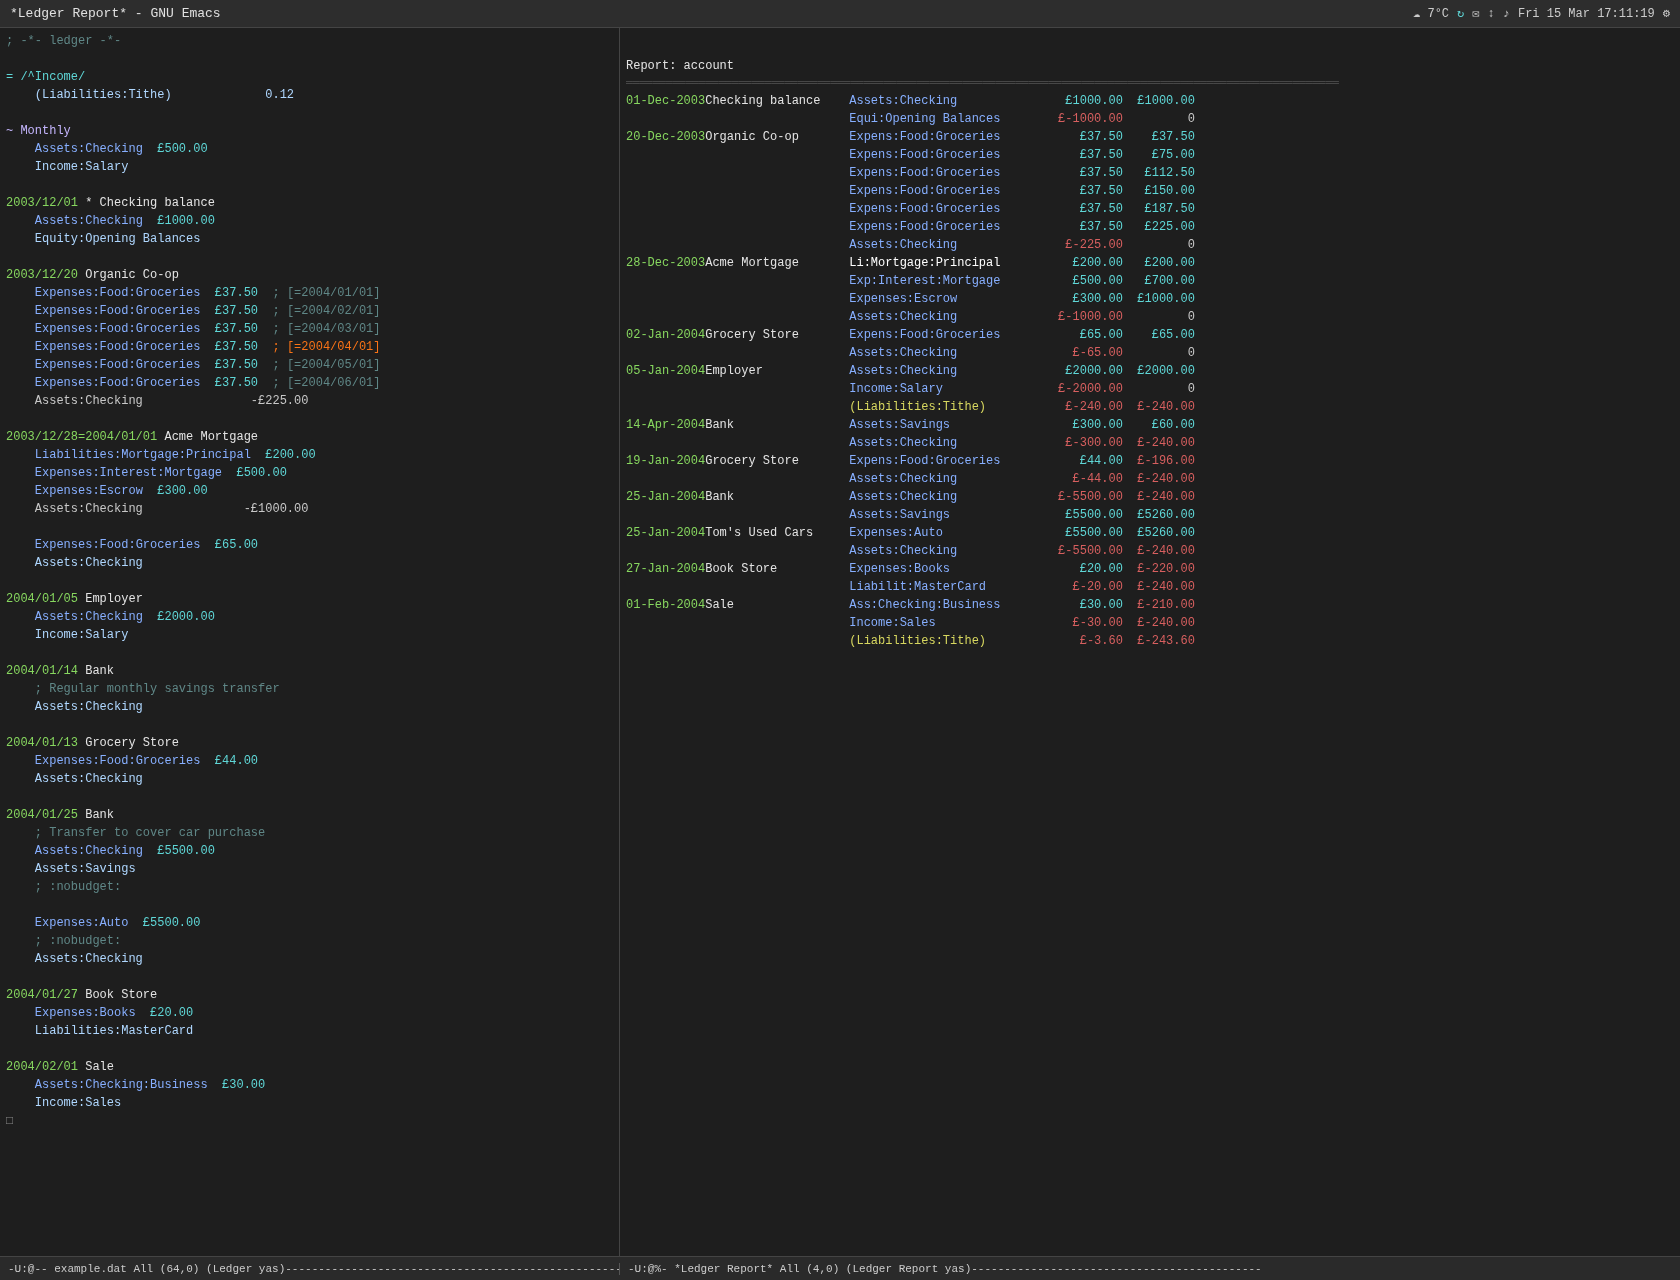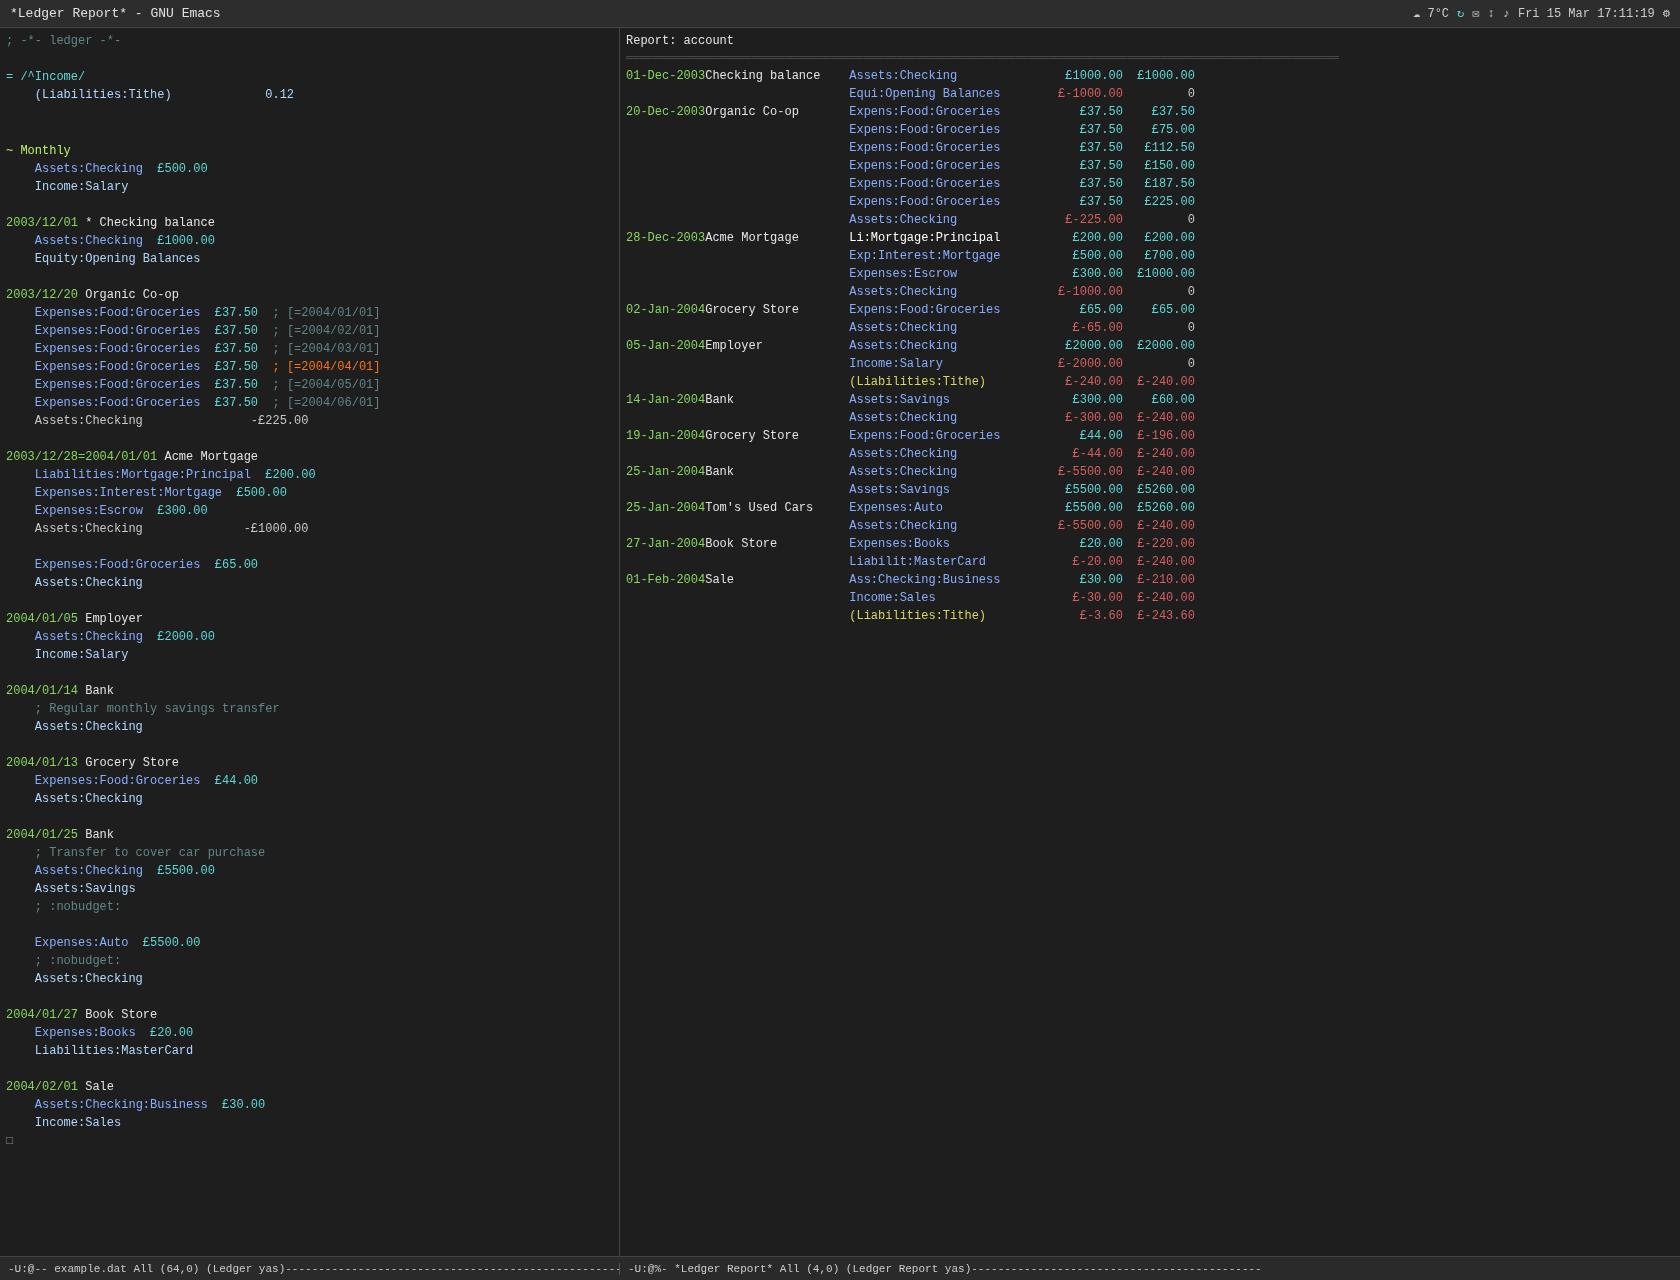--- a/index.html
+++ b/index.html
@@ -104,21 +104,21 @@
 </div>
 
 <div id="main-container">
 
   <div id="left-pane">
   <div class="line" style="color: rgb(95, 135, 135);">; -*- ledger -*-</div>
       <div class="line" style="height: 1.5em;">&nbsp;</div>
       <div class="line" style="color: rgb(95, 215, 215);">= /^Income/</div>
       <div class="line" style="color: rgb(175, 215, 255);">    (Liabilities:Tithe)             0.12</div>
       <div class="line" style="height: 1.5em;">&nbsp;</div>
-      <div class="line" style="color: #bef264; margin-top: 20px;">~ Monthly</div>
+      <div class="line" style="color: #c4b5fd;">~ Monthly</div>
       <div class="line">    <span style="color:#87afff">Assets:Checking</span>  <span style="color:#5fd7d7">£500.00</span></div>
       <div class="line" style="color: rgb(175, 215, 255);">    Income:Salary</div>
       <div class="line" style="height: 1.5em;">&nbsp;</div>
       <div class="line"><span style="color:#87d75f">2003/12/01</span> <span style="color:#e4e4e4">* Checking balance</span></div>
       <div class="line">    <span style="color:#87afff">Assets:Checking</span>  <span style="color:#5fd7d7">£1000.00</span></div>
       <div class="line" style="color: rgb(175, 215, 255);">    Equity:Opening Balances</div>
       <div class="line" style="height: 1.5em;">&nbsp;</div>
       <div class="line"><span style="color:#87d75f">2003/12/20</span> <span style="color:#e4e4e4">Organic Co-op</span></div>
       <div class="line">    <span style="color:#87afff">Expenses:Food:Groceries</span>  <span style="color:#5fd7d7">£37.50</span><span style="color:#5f8787">  ; [=2004/01/01]</span></div>
       <div class="line">    <span style="color:#87afff">Expenses:Food:Groceries</span>  <span style="color:#5fd7d7">£37.50</span><span style="color:#5f8787">  ; [=2004/02/01]</span></div>
@@ -163,42 +163,42 @@
       <div class="line">    <span style="color:#87afff">Expenses:Books</span>  <span style="color:#5fd7d7">£20.00</span></div>
       <div class="line" style="color: rgb(175, 215, 255);">    Liabilities:MasterCard</div>
       <div class="line" style="height: 1.5em;">&nbsp;</div>
       <div class="line"><span style="color:#87d75f">2004/02/01</span> <span style="color:#e4e4e4">Sale</span></div>
       <div class="line">    <span style="color:#87afff">Assets:Checking:Business</span>  <span style="color:#5fd7d7">£30.00</span></div>
       <div class="line" style="color: rgb(175, 215, 255);">    Income:Sales</div>
       <div class="line" style="color: rgb(136, 136, 136);">□</div>
     </div>
 
   <div id="right-pane">
-    <div style="color:#e4e4e4;">Report: account</div>
+    <div style="color:#e4e4e4;margin-top:25px;">Report: account</div>
     <div style="color:#555; font-size:11px; overflow:hidden; white-space:nowrap;">════════════════════════════════════════════════════════════════════════════════════════════════════════════</div>
     <div id="report-table">
     <div style="display: flex; font-family: &quot;Courier New&quot;, monospace; font-size: 12px; line-height: 1.5; white-space: pre;"><span style="color:#87d75f">01-Dec-2003</span><span style="color:#e4e4e4">Checking balance    </span><span style="color:#87afff">Assets:Checking             </span><span style="color:#5fd7d7">  £1000.00</span>  <span style="color:#5fd7d7">  £1000.00</span></div>
         <div style="display: flex; font-family: &quot;Courier New&quot;, monospace; font-size: 12px; line-height: 1.5; white-space: pre;"><span style="color:#87d75f">           </span><span style="color:#e4e4e4">                    </span><span style="color:#87afff">Equi:Opening Balances       </span><span style="color:#d75f5f"> £-1000.00</span>  <span style="color:#c8c8c8">         0</span></div>
         <div style="display: flex; font-family: &quot;Courier New&quot;, monospace; font-size: 12px; line-height: 1.5; white-space: pre;"><span style="color:#87d75f">20-Dec-2003</span><span style="color:#e4e4e4">Organic Co-op       </span><span style="color:#87afff">Expens:Food:Groceries       </span><span style="color:#5fd7d7">    £37.50</span>  <span style="color:#5fd7d7">    £37.50</span></div>
         <div style="display: flex; font-family: &quot;Courier New&quot;, monospace; font-size: 12px; line-height: 1.5; white-space: pre;"><span style="color:#87d75f">           </span><span style="color:#e4e4e4">                    </span><span style="color:#87afff">Expens:Food:Groceries       </span><span style="color:#5fd7d7">    £37.50</span>  <span style="color:#5fd7d7">    £75.00</span></div>
         <div style="display: flex; font-family: &quot;Courier New&quot;, monospace; font-size: 12px; line-height: 1.5; white-space: pre;"><span style="color:#87d75f">           </span><span style="color:#e4e4e4">                    </span><span style="color:#87afff">Expens:Food:Groceries       </span><span style="color:#5fd7d7">    £37.50</span>  <span style="color:#5fd7d7">   £112.50</span></div>
         <div style="display: flex; font-family: &quot;Courier New&quot;, monospace; font-size: 12px; line-height: 1.5; white-space: pre;"><span style="color:#87d75f">           </span><span style="color:#e4e4e4">                    </span><span style="color:#87afff">Expens:Food:Groceries       </span><span style="color:#5fd7d7">    £37.50</span>  <span style="color:#5fd7d7">   £150.00</span></div>
         <div style="display: flex; font-family: &quot;Courier New&quot;, monospace; font-size: 12px; line-height: 1.5; white-space: pre;"><span style="color:#87d75f">           </span><span style="color:#e4e4e4">                    </span><span style="color:#87afff">Expens:Food:Groceries       </span><span style="color:#5fd7d7">    £37.50</span>  <span style="color:#5fd7d7">   £187.50</span></div>
         <div style="display: flex; font-family: &quot;Courier New&quot;, monospace; font-size: 12px; line-height: 1.5; white-space: pre;"><span style="color:#87d75f">           </span><span style="color:#e4e4e4">                    </span><span style="color:#87afff">Expens:Food:Groceries       </span><span style="color:#5fd7d7">    £37.50</span>  <span style="color:#5fd7d7">   £225.00</span></div>
         <div style="display: flex; font-family: &quot;Courier New&quot;, monospace; font-size: 12px; line-height: 1.5; white-space: pre;"><span style="color:#87d75f">           </span><span style="color:#e4e4e4">                    </span><span style="color:#87afff">Assets:Checking             </span><span style="color:#d75f5f">  £-225.00</span>  <span style="color:#c8c8c8">         0</span></div>
         <div style="display: flex; font-family: &quot;Courier New&quot;, monospace; font-size: 12px; line-height: 1.5; white-space: pre;"><span style="color:#87d75f">28-Dec-2003</span><span style="color:#e4e4e4">Acme Mortgage       </span><span style="color:#ffffff">Li:Mortgage:Principal       </span><span style="color:#5fd7d7">   £200.00</span>  <span style="color:#5fd7d7">   £200.00</span></div>
         <div style="display: flex; font-family: &quot;Courier New&quot;, monospace; font-size: 12px; line-height: 1.5; white-space: pre;"><span style="color:#87d75f">           </span><span style="color:#e4e4e4">                    </span><span style="color:#87afff">Exp:Interest:Mortgage       </span><span style="color:#5fd7d7">   £500.00</span>  <span style="color:#5fd7d7">   £700.00</span></div>
         <div style="display: flex; font-family: &quot;Courier New&quot;, monospace; font-size: 12px; line-height: 1.5; white-space: pre;"><span style="color:#87d75f">           </span><span style="color:#e4e4e4">                    </span><span style="color:#87afff">Expenses:Escrow             </span><span style="color:#5fd7d7">   £300.00</span>  <span style="color:#5fd7d7">  £1000.00</span></div>
         <div style="display: flex; font-family: &quot;Courier New&quot;, monospace; font-size: 12px; line-height: 1.5; white-space: pre;"><span style="color:#87d75f">           </span><span style="color:#e4e4e4">                    </span><span style="color:#87afff">Assets:Checking             </span><span style="color:#d75f5f"> £-1000.00</span>  <span style="color:#c8c8c8">         0</span></div>
         <div style="display: flex; font-family: &quot;Courier New&quot;, monospace; font-size: 12px; line-height: 1.5; white-space: pre;"><span style="color:#87d75f">02-Jan-2004</span><span style="color:#e4e4e4">Grocery Store       </span><span style="color:#87afff">Expens:Food:Groceries       </span><span style="color:#5fd7d7">    £65.00</span>  <span style="color:#5fd7d7">    £65.00</span></div>
         <div style="display: flex; font-family: &quot;Courier New&quot;, monospace; font-size: 12px; line-height: 1.5; white-space: pre;"><span style="color:#87d75f">           </span><span style="color:#e4e4e4">                    </span><span style="color:#87afff">Assets:Checking             </span><span style="color:#d75f5f">   £-65.00</span>  <span style="color:#c8c8c8">         0</span></div>
         <div style="display: flex; font-family: &quot;Courier New&quot;, monospace; font-size: 12px; line-height: 1.5; white-space: pre;"><span style="color:#87d75f">05-Jan-2004</span><span style="color:#e4e4e4">Employer            </span><span style="color:#87afff">Assets:Checking             </span><span style="color:#5fd7d7">  £2000.00</span>  <span style="color:#5fd7d7">  £2000.00</span></div>
         <div style="display: flex; font-family: &quot;Courier New&quot;, monospace; font-size: 12px; line-height: 1.5; white-space: pre;"><span style="color:#87d75f">           </span><span style="color:#e4e4e4">                    </span><span style="color:#87afff">Income:Salary               </span><span style="color:#d75f5f"> £-2000.00</span>  <span style="color:#c8c8c8">         0</span></div>
         <div style="display: flex; font-family: &quot;Courier New&quot;, monospace; font-size: 12px; line-height: 1.5; white-space: pre;"><span style="color:#87d75f">           </span><span style="color:#e4e4e4">                    </span><span style="color:#d7d75f">(Liabilities:Tithe)         </span><span style="color:#d75f5f">  £-240.00</span>  <span style="color:#d75f5f">  £-240.00</span></div>
-        <div style="display: flex; font-family: &quot;Courier New&quot;, monospace; font-size: 12px; line-height: 1.5; white-space: pre;"><span style="color:#87d75f">14-Jan-2004</span><span style="color:#e4e4e4">Bank                </span><span style="color:#87afff">Assets:Savings              </span><span style="color:#5fd7d7">   £300.00</span>  <span style="color:#5fd7d7">    £60.00</span></div>
+        <div style="display: flex; font-family: &quot;Courier New&quot;, monospace; font-size: 12px; line-height: 1.5; white-space: pre;"><span style="color:#87d75f">14-Apr-2004</span><span style="color:#e4e4e4">Bank                </span><span style="color:#87afff">Assets:Savings              </span><span style="color:#5fd7d7">   £300.00</span>  <span style="color:#5fd7d7">    £60.00</span></div>
         <div style="display: flex; font-family: &quot;Courier New&quot;, monospace; font-size: 12px; line-height: 1.5; white-space: pre;"><span style="color:#87d75f">           </span><span style="color:#e4e4e4">                    </span><span style="color:#87afff">Assets:Checking             </span><span style="color:#d75f5f">  £-300.00</span>  <span style="color:#d75f5f">  £-240.00</span></div>
         <div style="display: flex; font-family: &quot;Courier New&quot;, monospace; font-size: 12px; line-height: 1.5; white-space: pre;"><span style="color:#87d75f">19-Jan-2004</span><span style="color:#e4e4e4">Grocery Store       </span><span style="color:#87afff">Expens:Food:Groceries       </span><span style="color:#5fd7d7">    £44.00</span>  <span style="color:#d75f5f">  £-196.00</span></div>
         <div style="display: flex; font-family: &quot;Courier New&quot;, monospace; font-size: 12px; line-height: 1.5; white-space: pre;"><span style="color:#87d75f">           </span><span style="color:#e4e4e4">                    </span><span style="color:#87afff">Assets:Checking             </span><span style="color:#d75f5f">   £-44.00</span>  <span style="color:#d75f5f">  £-240.00</span></div>
         <div style="display: flex; font-family: &quot;Courier New&quot;, monospace; font-size: 12px; line-height: 1.5; white-space: pre;"><span style="color:#87d75f">25-Jan-2004</span><span style="color:#e4e4e4">Bank                </span><span style="color:#87afff">Assets:Checking             </span><span style="color:#d75f5f"> £-5500.00</span>  <span style="color:#d75f5f">  £-240.00</span></div>
         <div style="display: flex; font-family: &quot;Courier New&quot;, monospace; font-size: 12px; line-height: 1.5; white-space: pre;"><span style="color:#87d75f">           </span><span style="color:#e4e4e4">                    </span><span style="color:#87afff">Assets:Savings              </span><span style="color:#5fd7d7">  £5500.00</span>  <span style="color:#5fd7d7">  £5260.00</span></div>
         <div style="display: flex; font-family: &quot;Courier New&quot;, monospace; font-size: 12px; line-height: 1.5; white-space: pre;"><span style="color:#87d75f">25-Jan-2004</span><span style="color:#e4e4e4">Tom's Used Cars     </span><span style="color:#87afff">Expenses:Auto               </span><span style="color:#5fd7d7">  £5500.00</span>  <span style="color:#5fd7d7">  £5260.00</span></div>
         <div style="display: flex; font-family: &quot;Courier New&quot;, monospace; font-size: 12px; line-height: 1.5; white-space: pre;"><span style="color:#87d75f">           </span><span style="color:#e4e4e4">                    </span><span style="color:#87afff">Assets:Checking             </span><span style="color:#d75f5f"> £-5500.00</span>  <span style="color:#d75f5f">  £-240.00</span></div>
         <div style="display: flex; font-family: &quot;Courier New&quot;, monospace; font-size: 12px; line-height: 1.5; white-space: pre;"><span style="color:#87d75f">27-Jan-2004</span><span style="color:#e4e4e4">Book Store          </span><span style="color:#87afff">Expenses:Books              </span><span style="color:#5fd7d7">    £20.00</span>  <span style="color:#d75f5f">  £-220.00</span></div>
         <div style="display: flex; font-family: &quot;Courier New&quot;, monospace; font-size: 12px; line-height: 1.5; white-space: pre;"><span style="color:#87d75f">           </span><span style="color:#e4e4e4">                    </span><span style="color:#87afff">Liabilit:MasterCard         </span><span style="color:#d75f5f">   £-20.00</span>  <span style="color:#d75f5f">  £-240.00</span></div>
         <div style="display: flex; font-family: &quot;Courier New&quot;, monospace; font-size: 12px; line-height: 1.5; white-space: pre;"><span style="color:#87d75f">01-Feb-2004</span><span style="color:#e4e4e4">Sale                </span><span style="color:#87afff">Ass:Checking:Business       </span><span style="color:#5fd7d7">    £30.00</span>  <span style="color:#d75f5f">  £-210.00</span></div>

